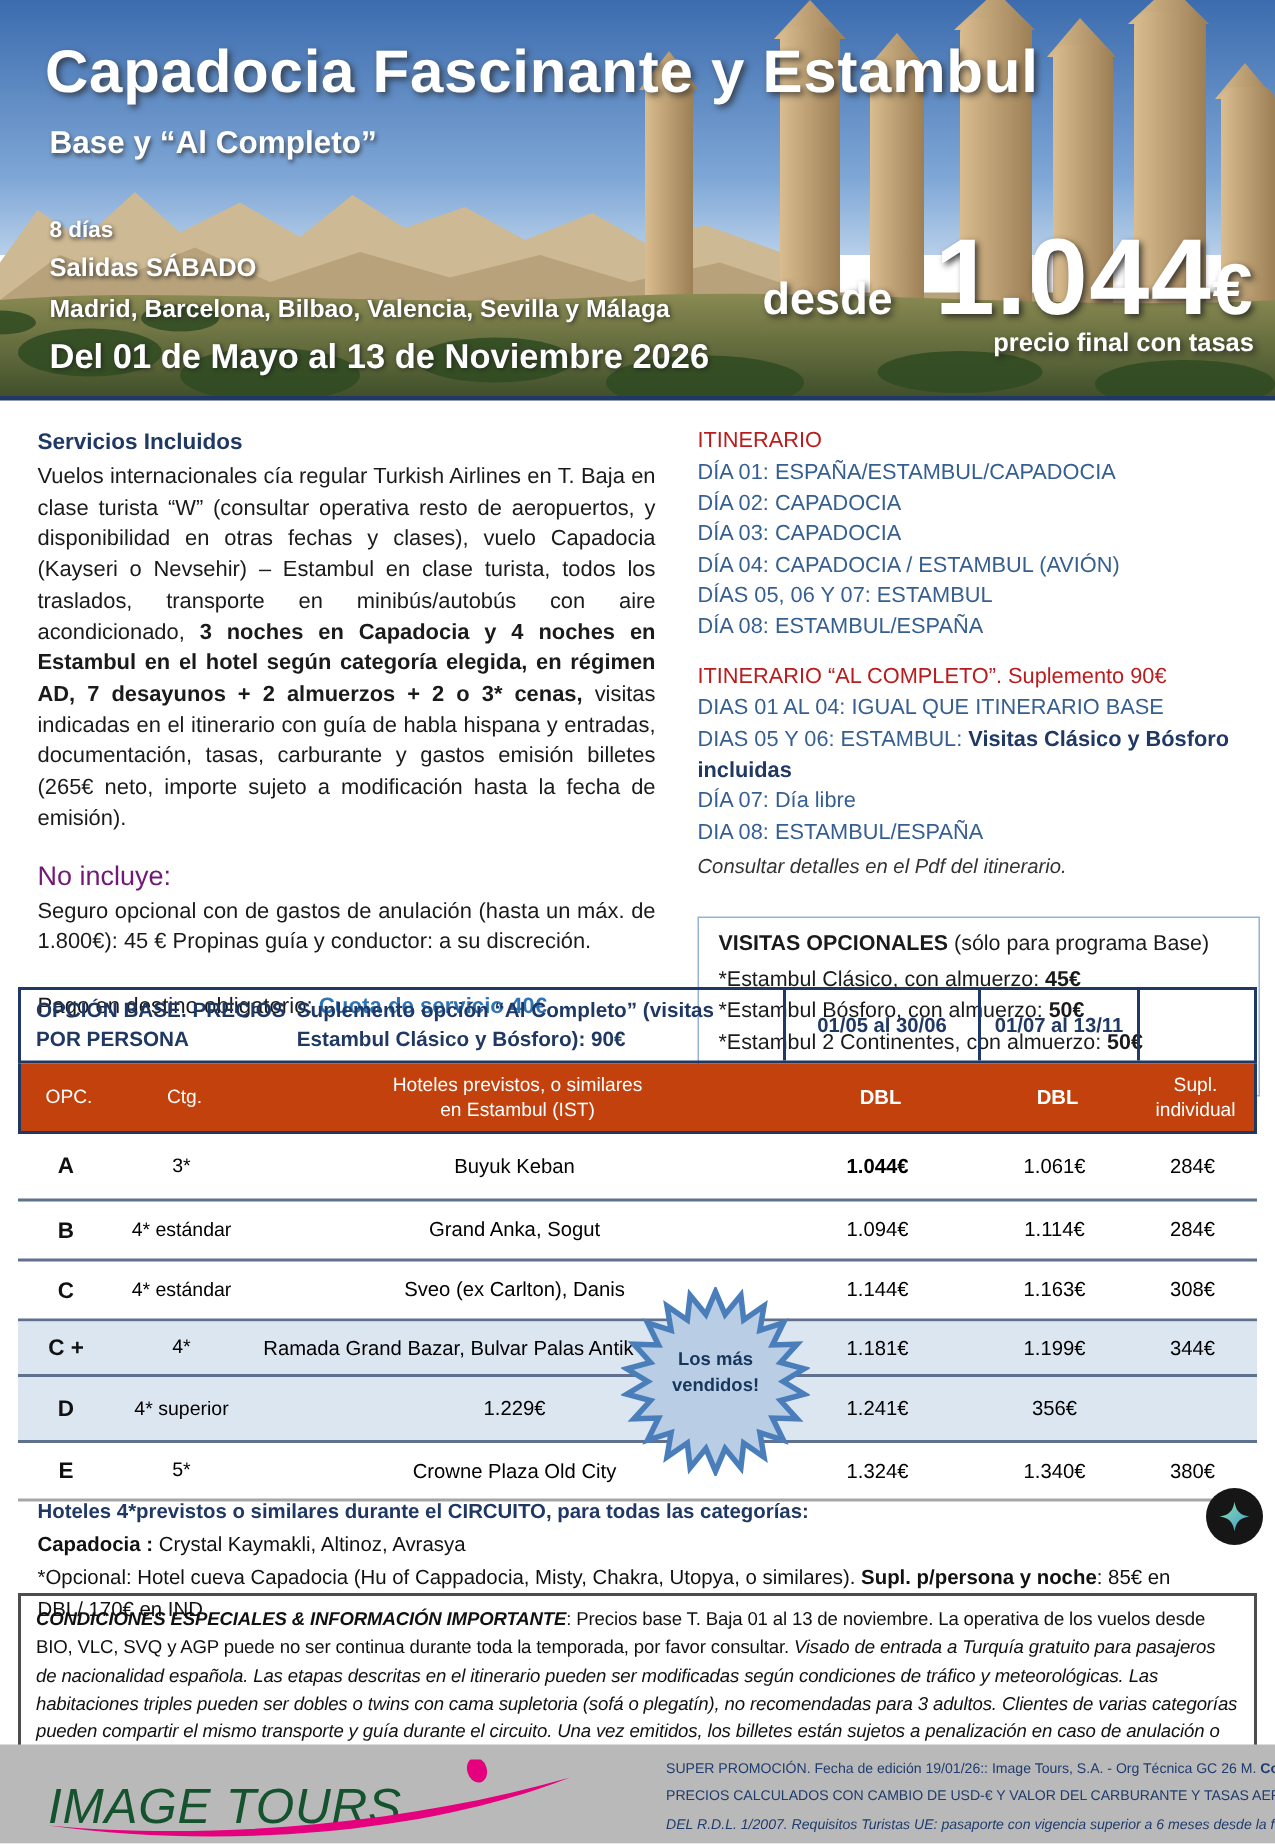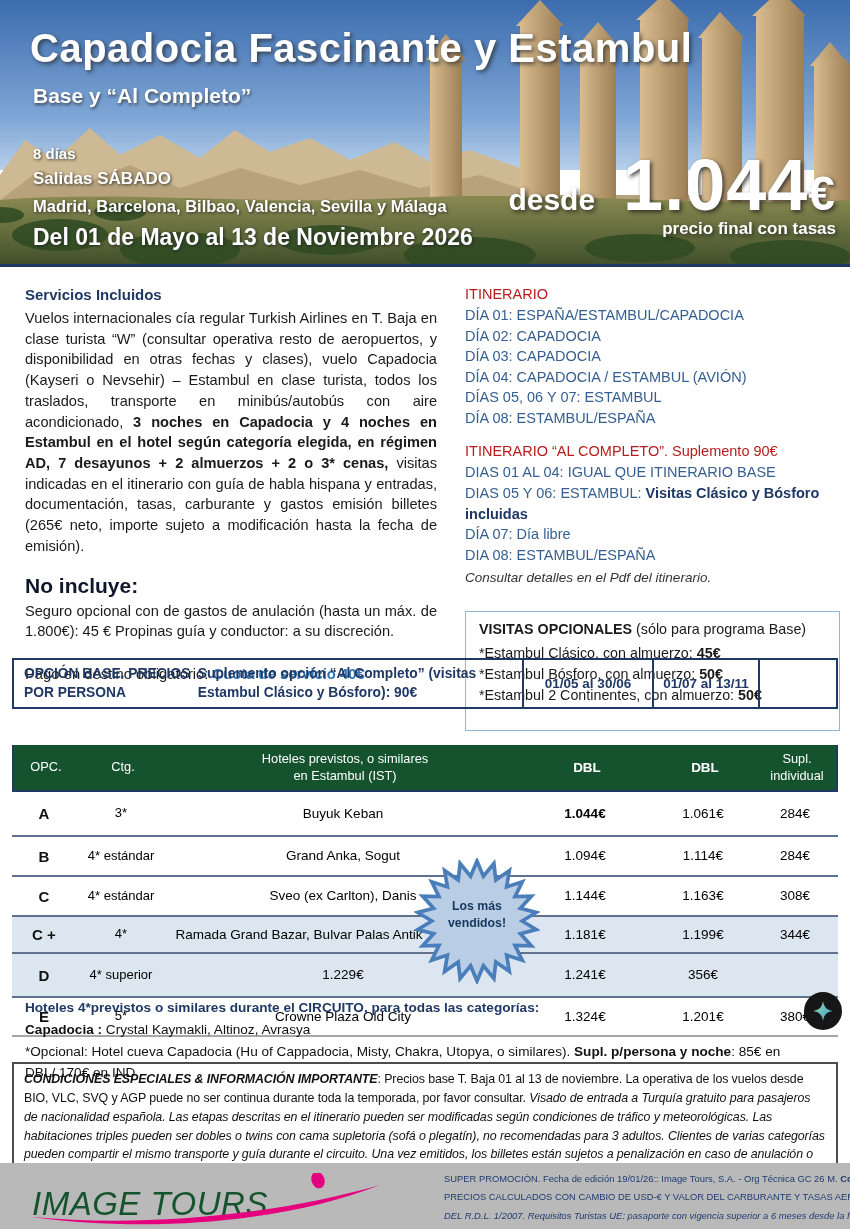--- a/index.html
+++ b/index.html
@@ -26,21 +26,21 @@
   .hero-price .desde { font-size:30px; font-weight:bold; }
   .hero-price .amount { font-size:72px; font-weight:bold; letter-spacing:1px; line-height:.95; }
   .hero-price .amount .eur { font-size:48px; }
   .hero-price .note { font-size:17px; font-weight:bold; margin-top:0px; }
   .hero-rule { position:absolute; left:0; top:264px; width:850px; height:3px; background:#1F3864; }
 
   
   .col-left { position:absolute; left:25px; top:286px; width:412px; color:#1a1a1a; }
   .sec-title { color:#1F3864; font-weight:bold; font-size:15px; margin-bottom:5px; }
   .body-just { font-size:14.6px; line-height:1.42; text-align:justify; }
-  .blue-title { color:#0f172a; font-weight:bold; font-size:21px; margin:17px 0 3px; }
+  .blue-title { color:#701a75; font-weight:normal; font-size:18px; margin:17px 0 3px; }
   .payment-line { margin-top:24px; font-size:14.8px; }
   .payment-line b { color:#2E74B5; }
 
   .col-right { position:absolute; left:465px; top:286px; width:375px; color:#1a1a1a; }
   .itin-title { color:#b91c1c; font-weight:normal; font-size:14.5px; margin-bottom:3px; }
   .itin-line { color:#365F91; font-size:14.5px; line-height:1.42; }
   .itin-line b { color:#1F3864; }
   .itin-gap { height:15px; }
   .itin-note { font-style:italic; font-size:13.5px; color:#333; margin-top:5px; }
   .visits-box { border:1.5px solid #95b3d7; margin-top:26px; padding:9px 13px 24px; }
@@ -49,21 +49,21 @@
   .visits-box .vitem { font-size:14.3px; line-height:1.45; }
 
   
   .table-wrap { position:absolute; left:12px; top:658px; width:826px; }
   .thead1 { display:grid; grid-template-columns:508px 130px 106px 78px; border:2.5px solid #1F3864; }
   .thead1 .cell { padding:5px 4px; display:flex; justify-content:center; }
   .thead1 .cell + .cell { border-left:2px solid #1F3864; align-items:center; }
   .thead1 .t1 { color:#1F3864; font-weight:bold; font-size:13.8px; line-height:1.35; padding-left:10px; }
   .thead1 .date { color:#1F3864; font-weight:bold; font-size:13.5px; }
   .thead2 { display:grid; grid-template-columns:64px 90px 354px 130px 106px 78px;
-    background:#14532d; color:#fff; border:2.5px solid #1F3864; border-top:none; height:47px;margin-top:36px; }
+    background:#c2410c; color:#fff; border:2.5px solid #1F3864; border-top:none; height:47px; }
   .thead2 .cell { display:flex; flex-direction:column; align-items:center; justify-content:center;
     font-size:12.8px; text-align:center; line-height:1.3; }
   .thead2 .bold { font-weight:bold; font-size:13.5px; }
   .trow { display:grid; grid-template-columns:64px 90px 354px 130px 106px 78px;
     border-bottom:2px solid #60718d; align-items:center; }
   .trow .cell { text-align:center; font-size:13.5px; line-height:1.3; padding:2px 4px; }
   .trow .opc { font-weight:bold; font-size:15px; color:#111; }
   .trow .ctg { font-size:13px; }
   .trow.shaded { background:#dce6f1; }
   .trow.last { border-bottom:2.5px solid #a6a6a6; }
@@ -265,21 +265,21 @@
       <div class="cell ctg">4* superior</div>
       <div class="cell">1.229€</div>
       <div class="cell">1.241€</div>
       <div class="cell">356€</div>
     </div>
     <div class="trow r-e last">
       <div class="cell opc">E</div>
       <div class="cell ctg">5*</div>
       <div class="cell">Crowne Plaza Old City</div>
       <div class="cell">1.324€</div>
-      <div class="cell">1.201€</div>
+      <div class="cell">1.340€</div>
       <div class="cell">380€</div>
     </div>
 
     <div class="badge">
       <svg width="126" height="126" viewBox="0 0 120 120">
         <polygon id="burst-poly" fill="#B9CDE5" stroke="#4A7EBB" stroke-width="3.5" stroke-linejoin="miter" points="60.0,3.0 66.1,17.4 76.1,5.3 77.9,20.9 90.8,12.0 88.2,27.5 103.1,22.7 96.2,36.8 111.8,36.3 101.3,47.9 116.4,51.9 103.0,60.0 116.4,68.1 101.3,72.1 111.8,83.7 96.2,83.2 103.1,97.3 88.2,92.5 90.8,108.0 77.9,99.1 76.1,114.7 66.1,102.6 60.0,117.0 53.9,102.6 43.9,114.7 42.1,99.1 29.2,108.0 31.8,92.5 16.9,97.3 23.8,83.2 8.2,83.7 18.7,72.1 3.6,68.1 17.0,60.0 3.6,51.9 18.7,47.9 8.2,36.3 23.8,36.8 16.9,22.7 31.8,27.5 29.2,12.0 42.1,20.9 43.9,5.3 53.9,17.4"></polygon>
       </svg>
       <div class="btxt">Los más vendidos!</div>
     </div>
   </div>

